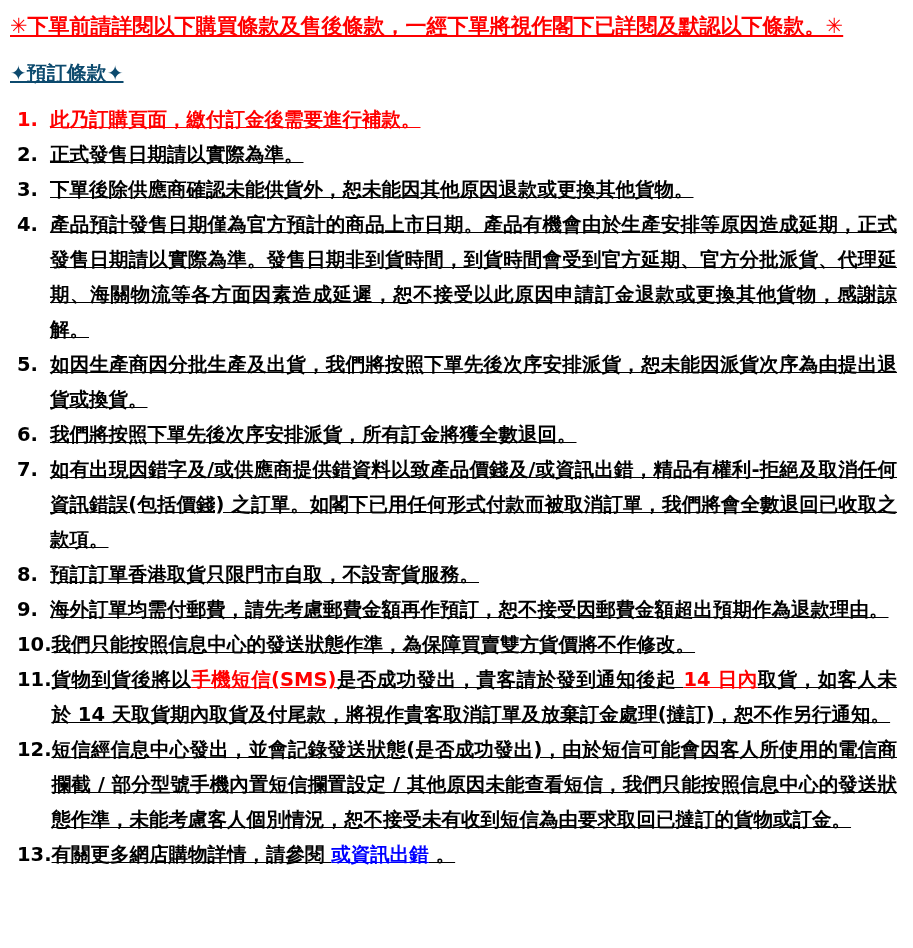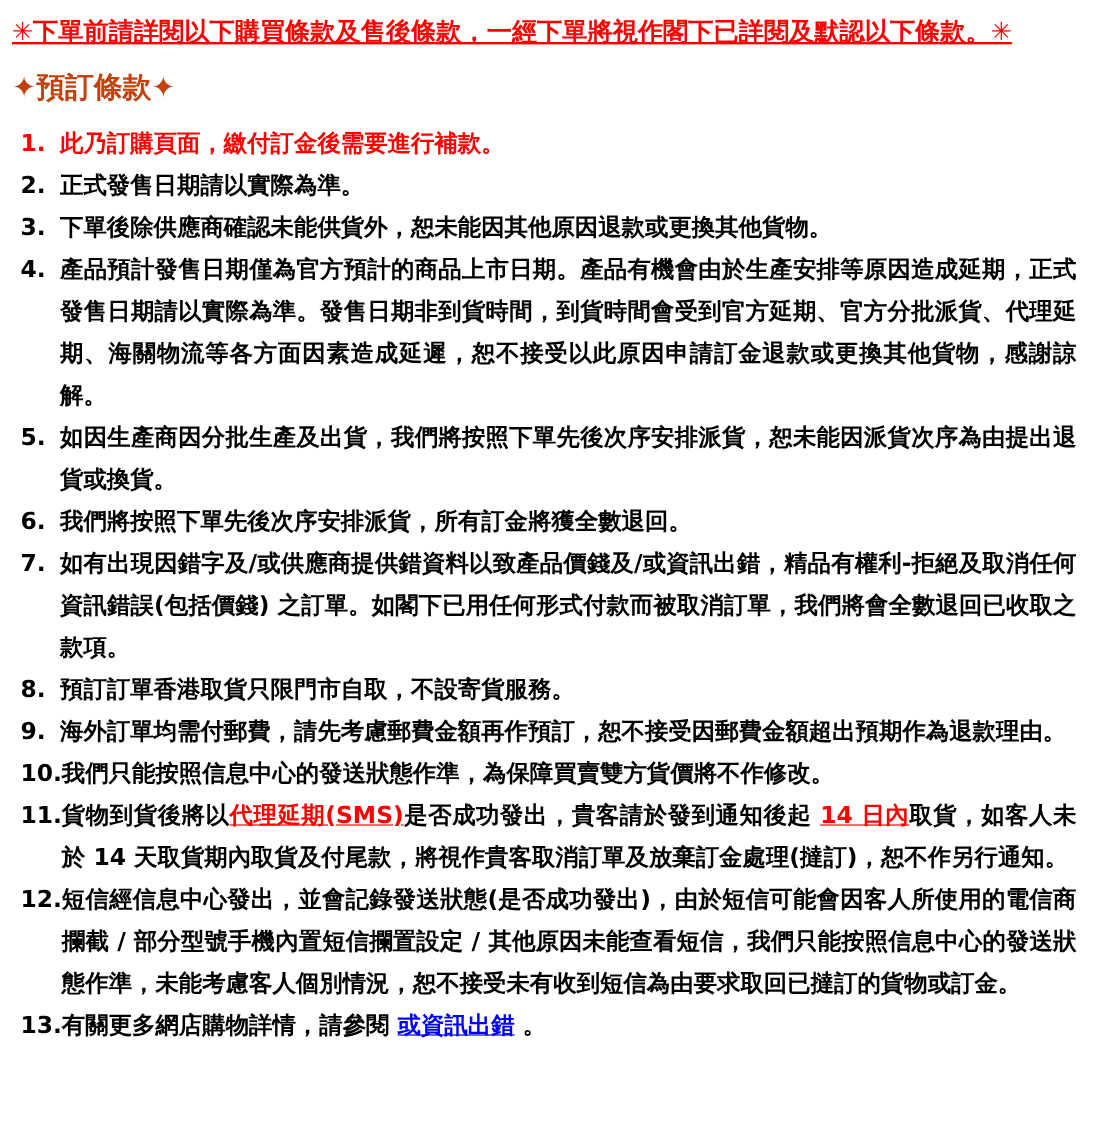--- a/index.html
+++ b/index.html
@@ -17,23 +17,24 @@
   .header-notice {
     color: #ff0000;
     font-size: 21px;
     line-height: 27px;
     text-decoration: underline;
     margin-bottom: 20px;
     white-space: nowrap;
   }
 
   .section-heading {
-    color: #c2410c;
-    font-size: 24px;
+    color: #0c4a6e;
+    font-size: 20px;
     line-height: 27px;
+    text-decoration: underline;
     margin-bottom: 15px;
   }
 
   .terms-list { }
 
   .term-item {
     display: flex;
     font-size: 19.5px;
     line-height: 35px;
   }
@@ -41,21 +42,21 @@
     flex: 0 0 40px;
     padding-left: 7px;
   }
   .term-content {
     flex: 1;
     text-align: justify;
   }
   .term-item.red .term-content,
   .term-item.red .term-num { color: #ff0000; }
 
-  .seg-normal { color: inherit; }
+  .seg-normal { color: inherit; text-decoration: underline; }
   .seg-red-underline {
     color: #ff0000;
     text-decoration: underline;
   }
   a.seg-link {
     color: #0000ff;
     text-decoration: underline;
     font-weight: bold;
     cursor: pointer;
   }
@@ -104,21 +105,21 @@
       <div class="term-item">
         <span class="term-num">9.</span>
         <div class="term-content"><span class="seg-normal">海外訂單均需付郵費，請先考慮郵費金額再作預訂，恕不接受因郵費金額超出預期作為退款理由。</span></div>
       </div>
       <div class="term-item">
         <span class="term-num">10.</span>
         <div class="term-content"><span class="seg-normal">我們只能按照信息中心的發送狀態作準，為保障買賣雙方貨價將不作修改。</span></div>
       </div>
       <div class="term-item">
         <span class="term-num">11.</span>
-        <div class="term-content"><span class="seg-normal">貨物到貨後將以</span><span class="seg-red-underline">代理延期(SMS)</span><span class="seg-normal">是否成功發出，貴客請於發到通知後起 </span><span class="seg-red-underline">14 日內</span><span class="seg-normal">取貨，如客人未於 14 天取貨期內取貨及付尾款，將視作貴客取消訂單及放棄訂金處理(撻訂)，恕不作另行通知。</span></div>
+        <div class="term-content"><span class="seg-normal">貨物到貨後將以</span><span class="seg-red-underline">手機短信(SMS)</span><span class="seg-normal">是否成功發出，貴客請於發到通知後起 </span><span class="seg-red-underline">14 日內</span><span class="seg-normal">取貨，如客人未於 14 天取貨期內取貨及付尾款，將視作貴客取消訂單及放棄訂金處理(撻訂)，恕不作另行通知。</span></div>
       </div>
       <div class="term-item">
         <span class="term-num">12.</span>
         <div class="term-content"><span class="seg-normal">短信經信息中心發出，並會記錄發送狀態(是否成功發出)，由於短信可能會因客人所使用的電信商攔截 / 部分型號手機內置短信攔置設定 / 其他原因未能查看短信，我們只能按照信息中心的發送狀態作準，未能考慮客人個別情況，恕不接受未有收到短信為由要求取回已撻訂的貨物或訂金。</span></div>
       </div>
       <div class="term-item">
         <span class="term-num">13.</span>
         <div class="term-content"><span class="seg-normal">有關更多網店購物詳情，請參閱 </span><a class="seg-link" href="#">或資訊出錯</a><span class="seg-normal"> 。</span></div>
       </div>
     </div>

